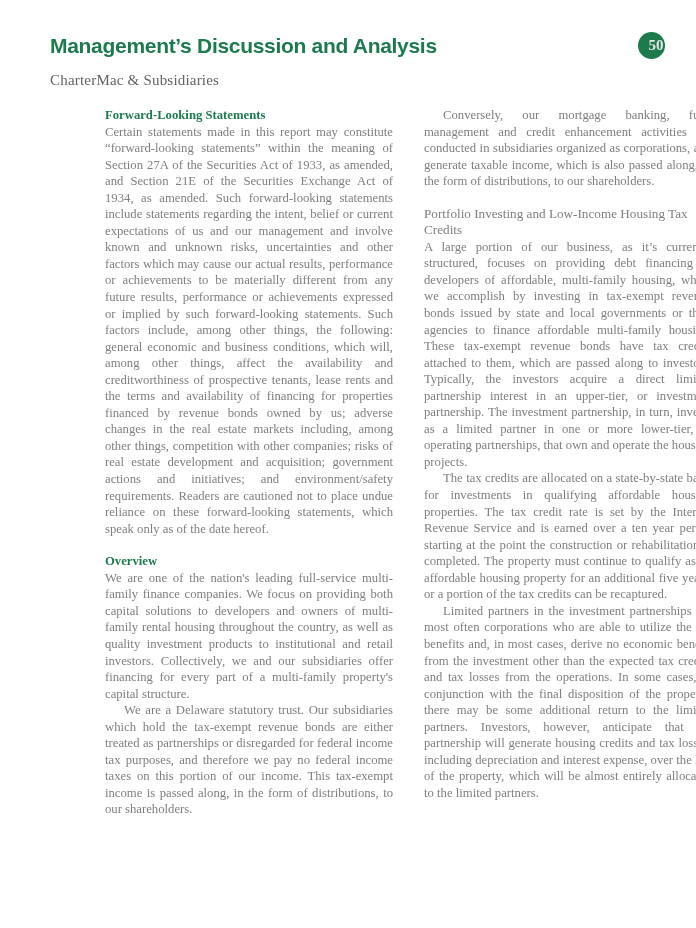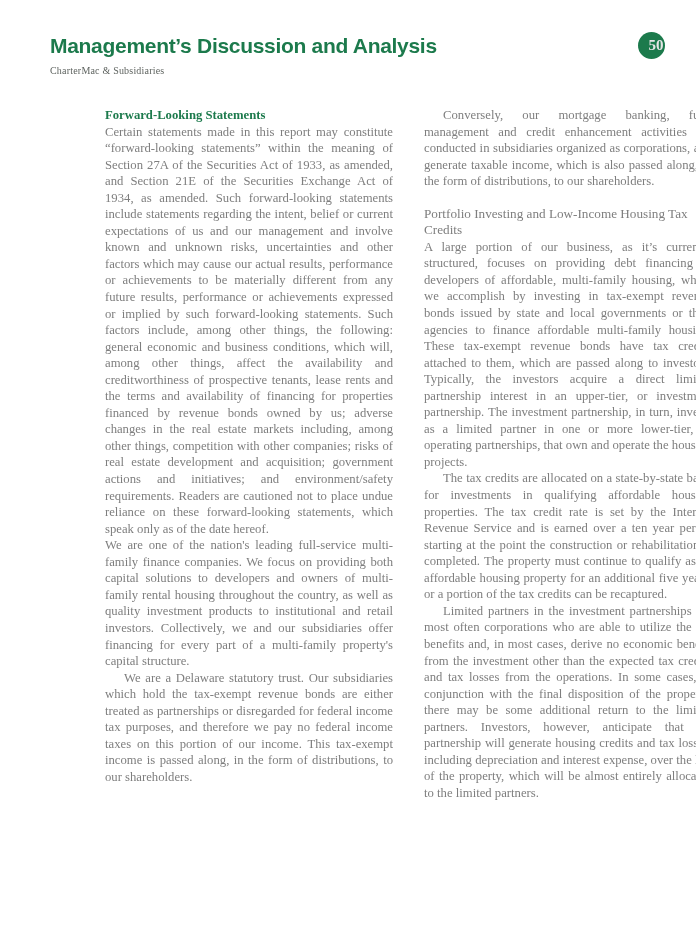--- a/index.html
+++ b/index.html
@@ -21,23 +21,23 @@
   .header { position: absolute; top: 34px; left: 32px; right: 32px; }
   .page-title {
     font-family: "Liberation Sans", sans-serif;
     font-weight: bold;
     font-size: 21px;
     letter-spacing: -0.3px;
     color: var(--accent-green);
     margin: 0;
   }
   .page-subtitle {
-    font-size: 10px;
+    font-size: 15px;
     color: var(--subtitle-text);
-    margin-top: 7px;
+    margin-top: 14px;
     letter-spacing: 0.2px;
   }
   .page-badge {
     position: absolute;
     top: 32px;
     right: 31px;
     width: 27px;
     height: 27px;
     border-radius: 50%;
     background: var(--accent-green);
@@ -89,20 +89,21 @@
     <div class="page-subtitle">CharterMac &amp; Subsidiaries</div>
   </div>
 
   <div class="page-badge">50</div>
 
   <div class="columns">
 
     <div class="col">
       <h2 class="section-heading" style="font-size:12.7px;">Forward-Looking Statements</h2>
       <p>Certain statements made in this report may constitute “forward-looking statements” within the meaning of Section 27A of the Securities Act of 1933, as amended, and Section 21E of the Securities Exchange Act of 1934, as amended.  Such forward-looking statements include statements regarding the intent, belief or current expectations of us and our management and involve known and unknown risks, uncertainties and other factors which may cause our actual results, performance or achievements to be materially different from any future results, performance or achievements expressed or implied by such forward-looking statements.  Such factors include, among other things, the following: general economic and business conditions, which will, among other things, affect the availability and creditworthiness of prospective tenants, lease rents and the terms and availability of financing for properties financed by revenue bonds owned by us; adverse changes in the real estate markets including, among other things, competition with other companies; risks of real estate development and acquisition; government actions and initiatives; and environment/safety requirements.  Readers are cautioned not to place undue reliance on these forward-looking statements, which speak only as of the date hereof.</p>
+      <h2 class="section-heading spaced" style="font-size:12.7px;">Overview</h2>
       <p>We are one of the nation's leading full-service multi-family finance companies.  We focus on providing both capital solutions to developers and owners of multi-family rental housing throughout the country, as well as quality investment products to institutional and retail investors.  Collectively, we and our subsidiaries offer financing for every part of a multi-family property's capital structure.</p>
       <p class="indent">We are a Delaware statutory trust.  Our subsidiaries which hold the tax-exempt revenue bonds are either treated as partnerships or disregarded for federal income tax purposes, and therefore we pay no federal income taxes on this portion of our income.  This tax-exempt income is passed along, in the form of distributions, to our shareholders.</p>
     </div>
 
     <div class="col">
       <p class="indent">Conversely, our mortgage banking, fund management and credit enhancement activities are conducted in subsidiaries organized as corporations, and generate taxable income, which is also passed along, in the form of distributions, to our shareholders.</p>
       <h2 class="italic-heading">Portfolio Investing and Low-Income Housing Tax Credits</h2>
       <p>A large portion of our business, as it’s currently structured, focuses on providing debt financing to developers of affordable, multi-family housing, which we accomplish by investing in tax-exempt revenue bonds issued by state and local governments or their agencies to finance affordable multi-family housing.  These tax-exempt revenue bonds have tax credits attached to them, which are passed along to investors.  Typically, the investors acquire a direct limited partnership interest in an upper-tier, or investment partnership.  The investment partnership, in turn, invests as a limited partner in one or more lower-tier, or operating partnerships, that own and operate the housing projects.</p>
       <p class="indent">The tax credits are allocated on a state-by-state basis for investments in qualifying affordable housing properties. The tax credit rate is set by the Internal Revenue Service and is earned over a ten year period starting at the point the construction or rehabilitation is completed.  The property must continue to qualify as an affordable housing property for an additional five years, or a portion of the tax credits can be recaptured.</p>
       <p class="indent">Limited partners in the investment partnerships are most often corporations who are able to utilize the tax benefits and, in most cases, derive no economic benefit from the investment other than the expected tax credits and tax losses from the operations. In some cases, in conjunction with the final disposition of the property, there may be some additional return to the limited partners. Investors, however, anticipate that the partnership will generate housing credits and tax losses, including depreciation and interest expense, over the life of the property, which will be almost entirely allocated to the limited partners.</p>

